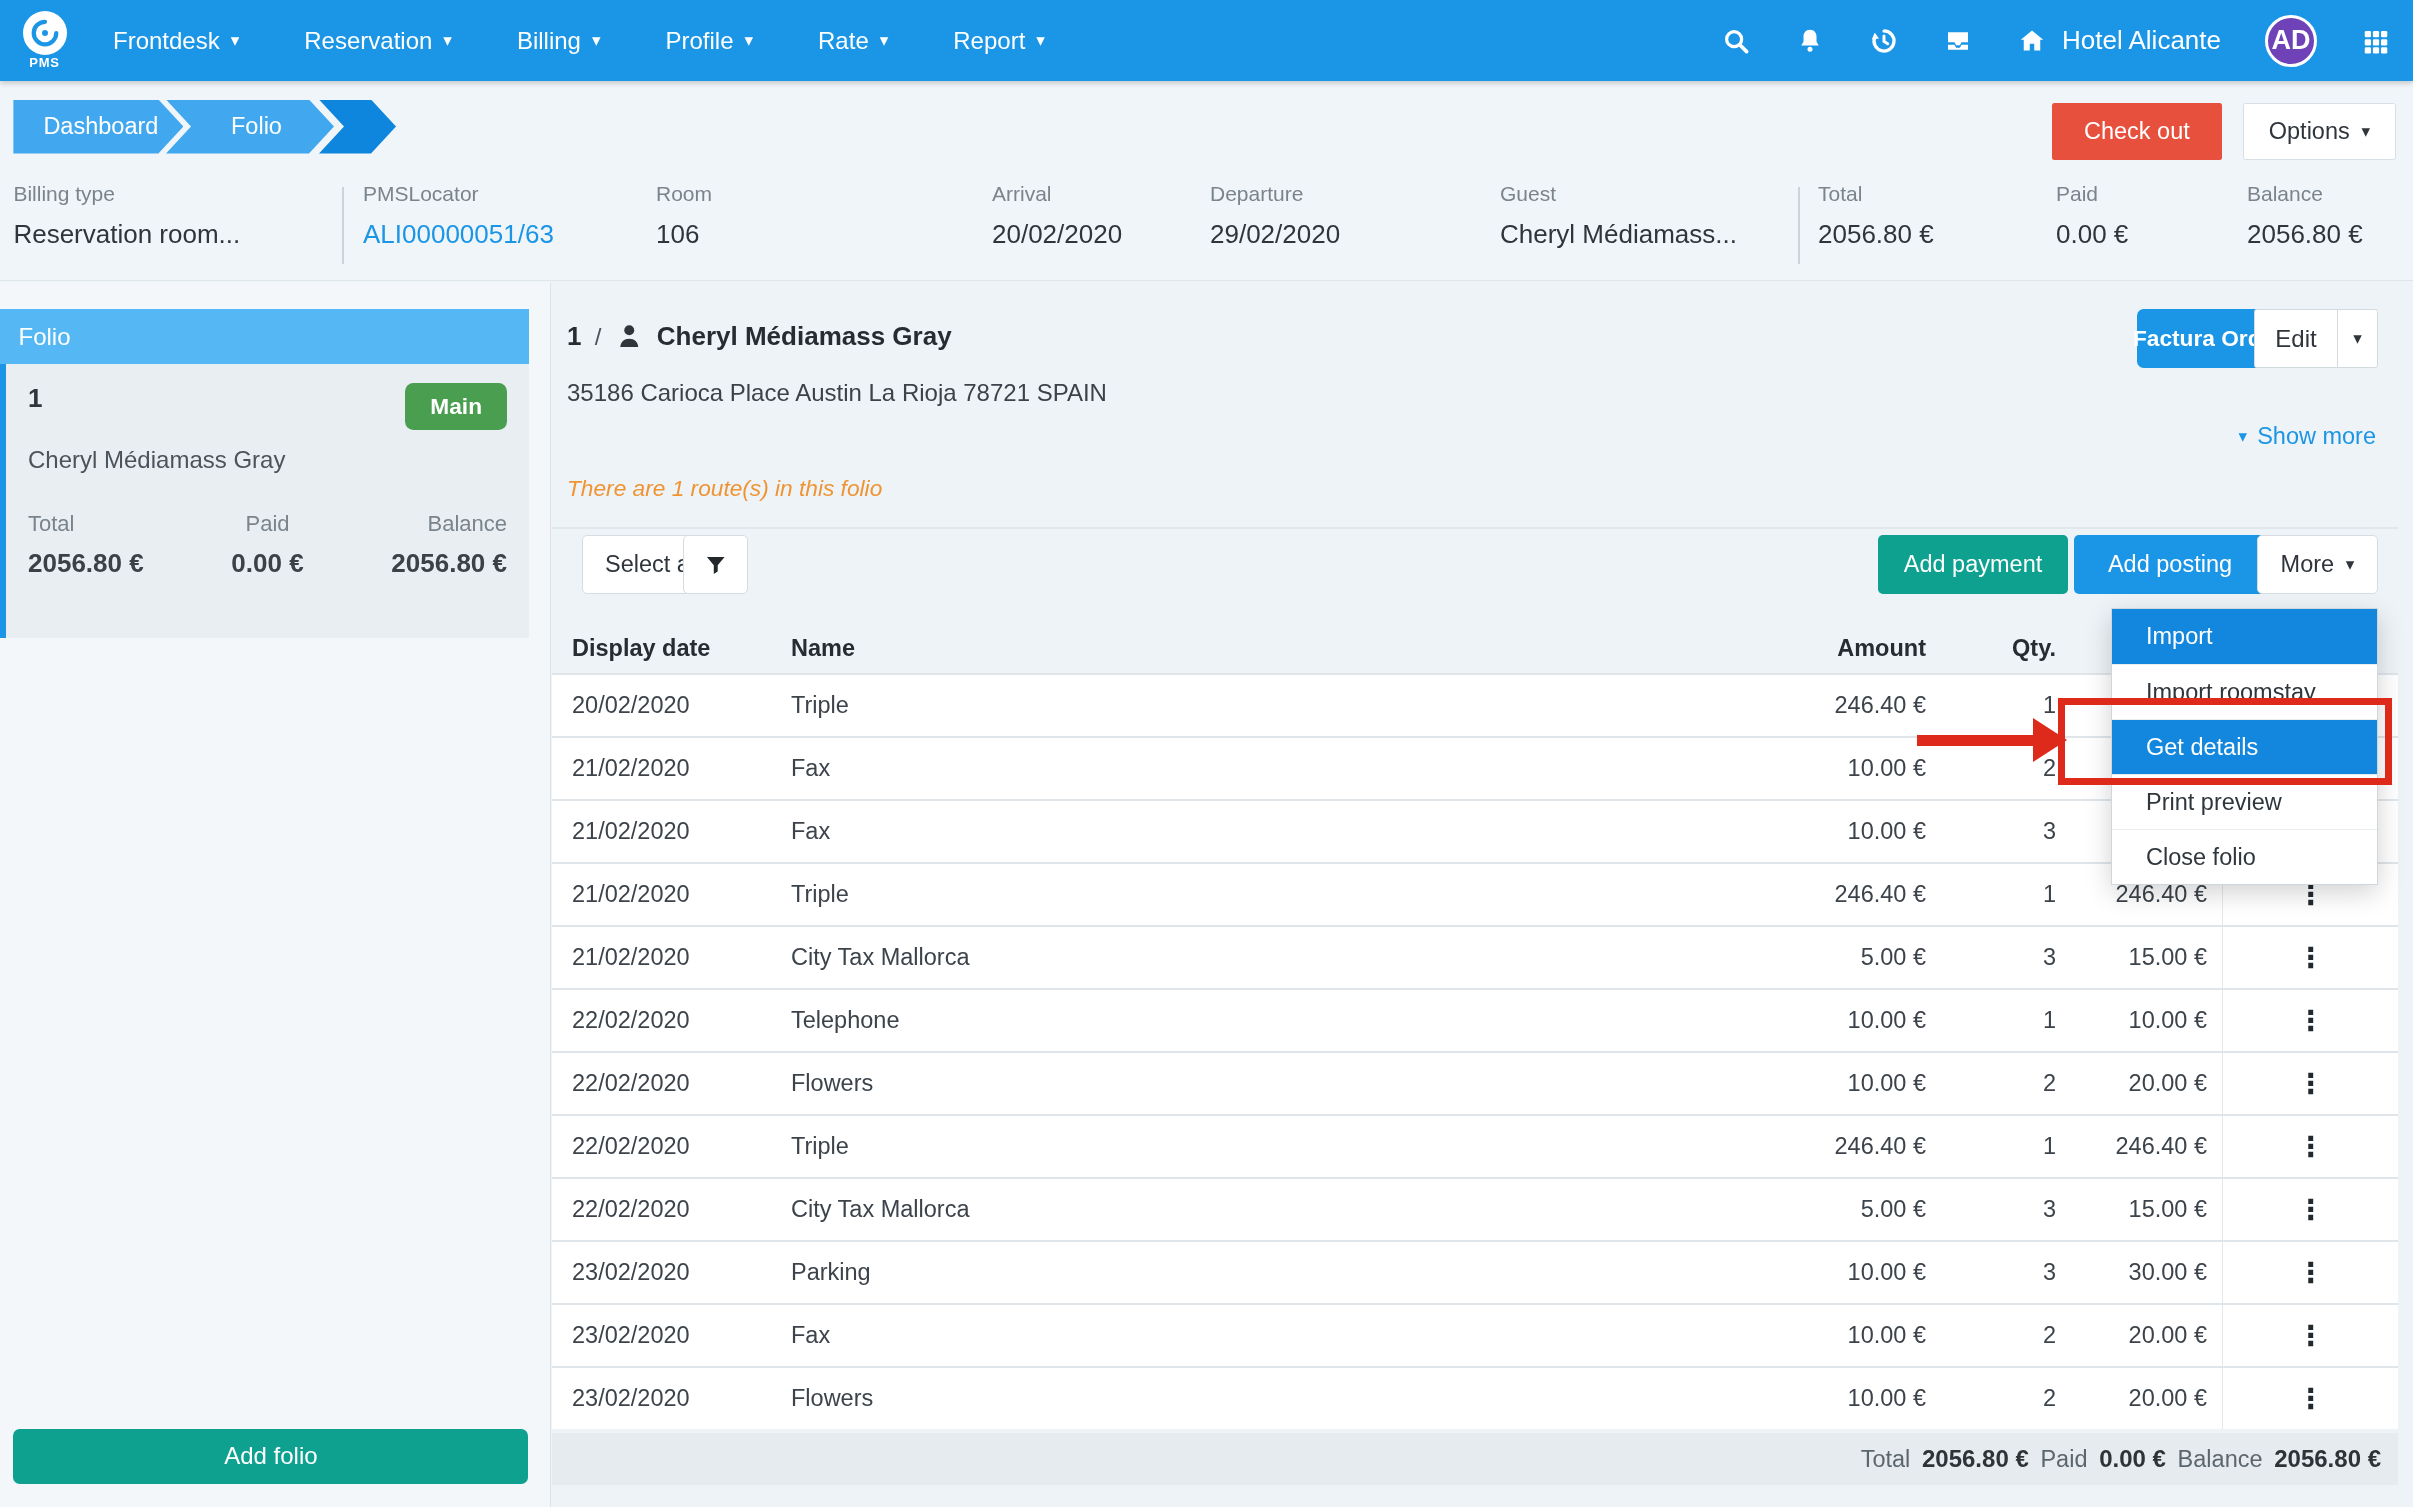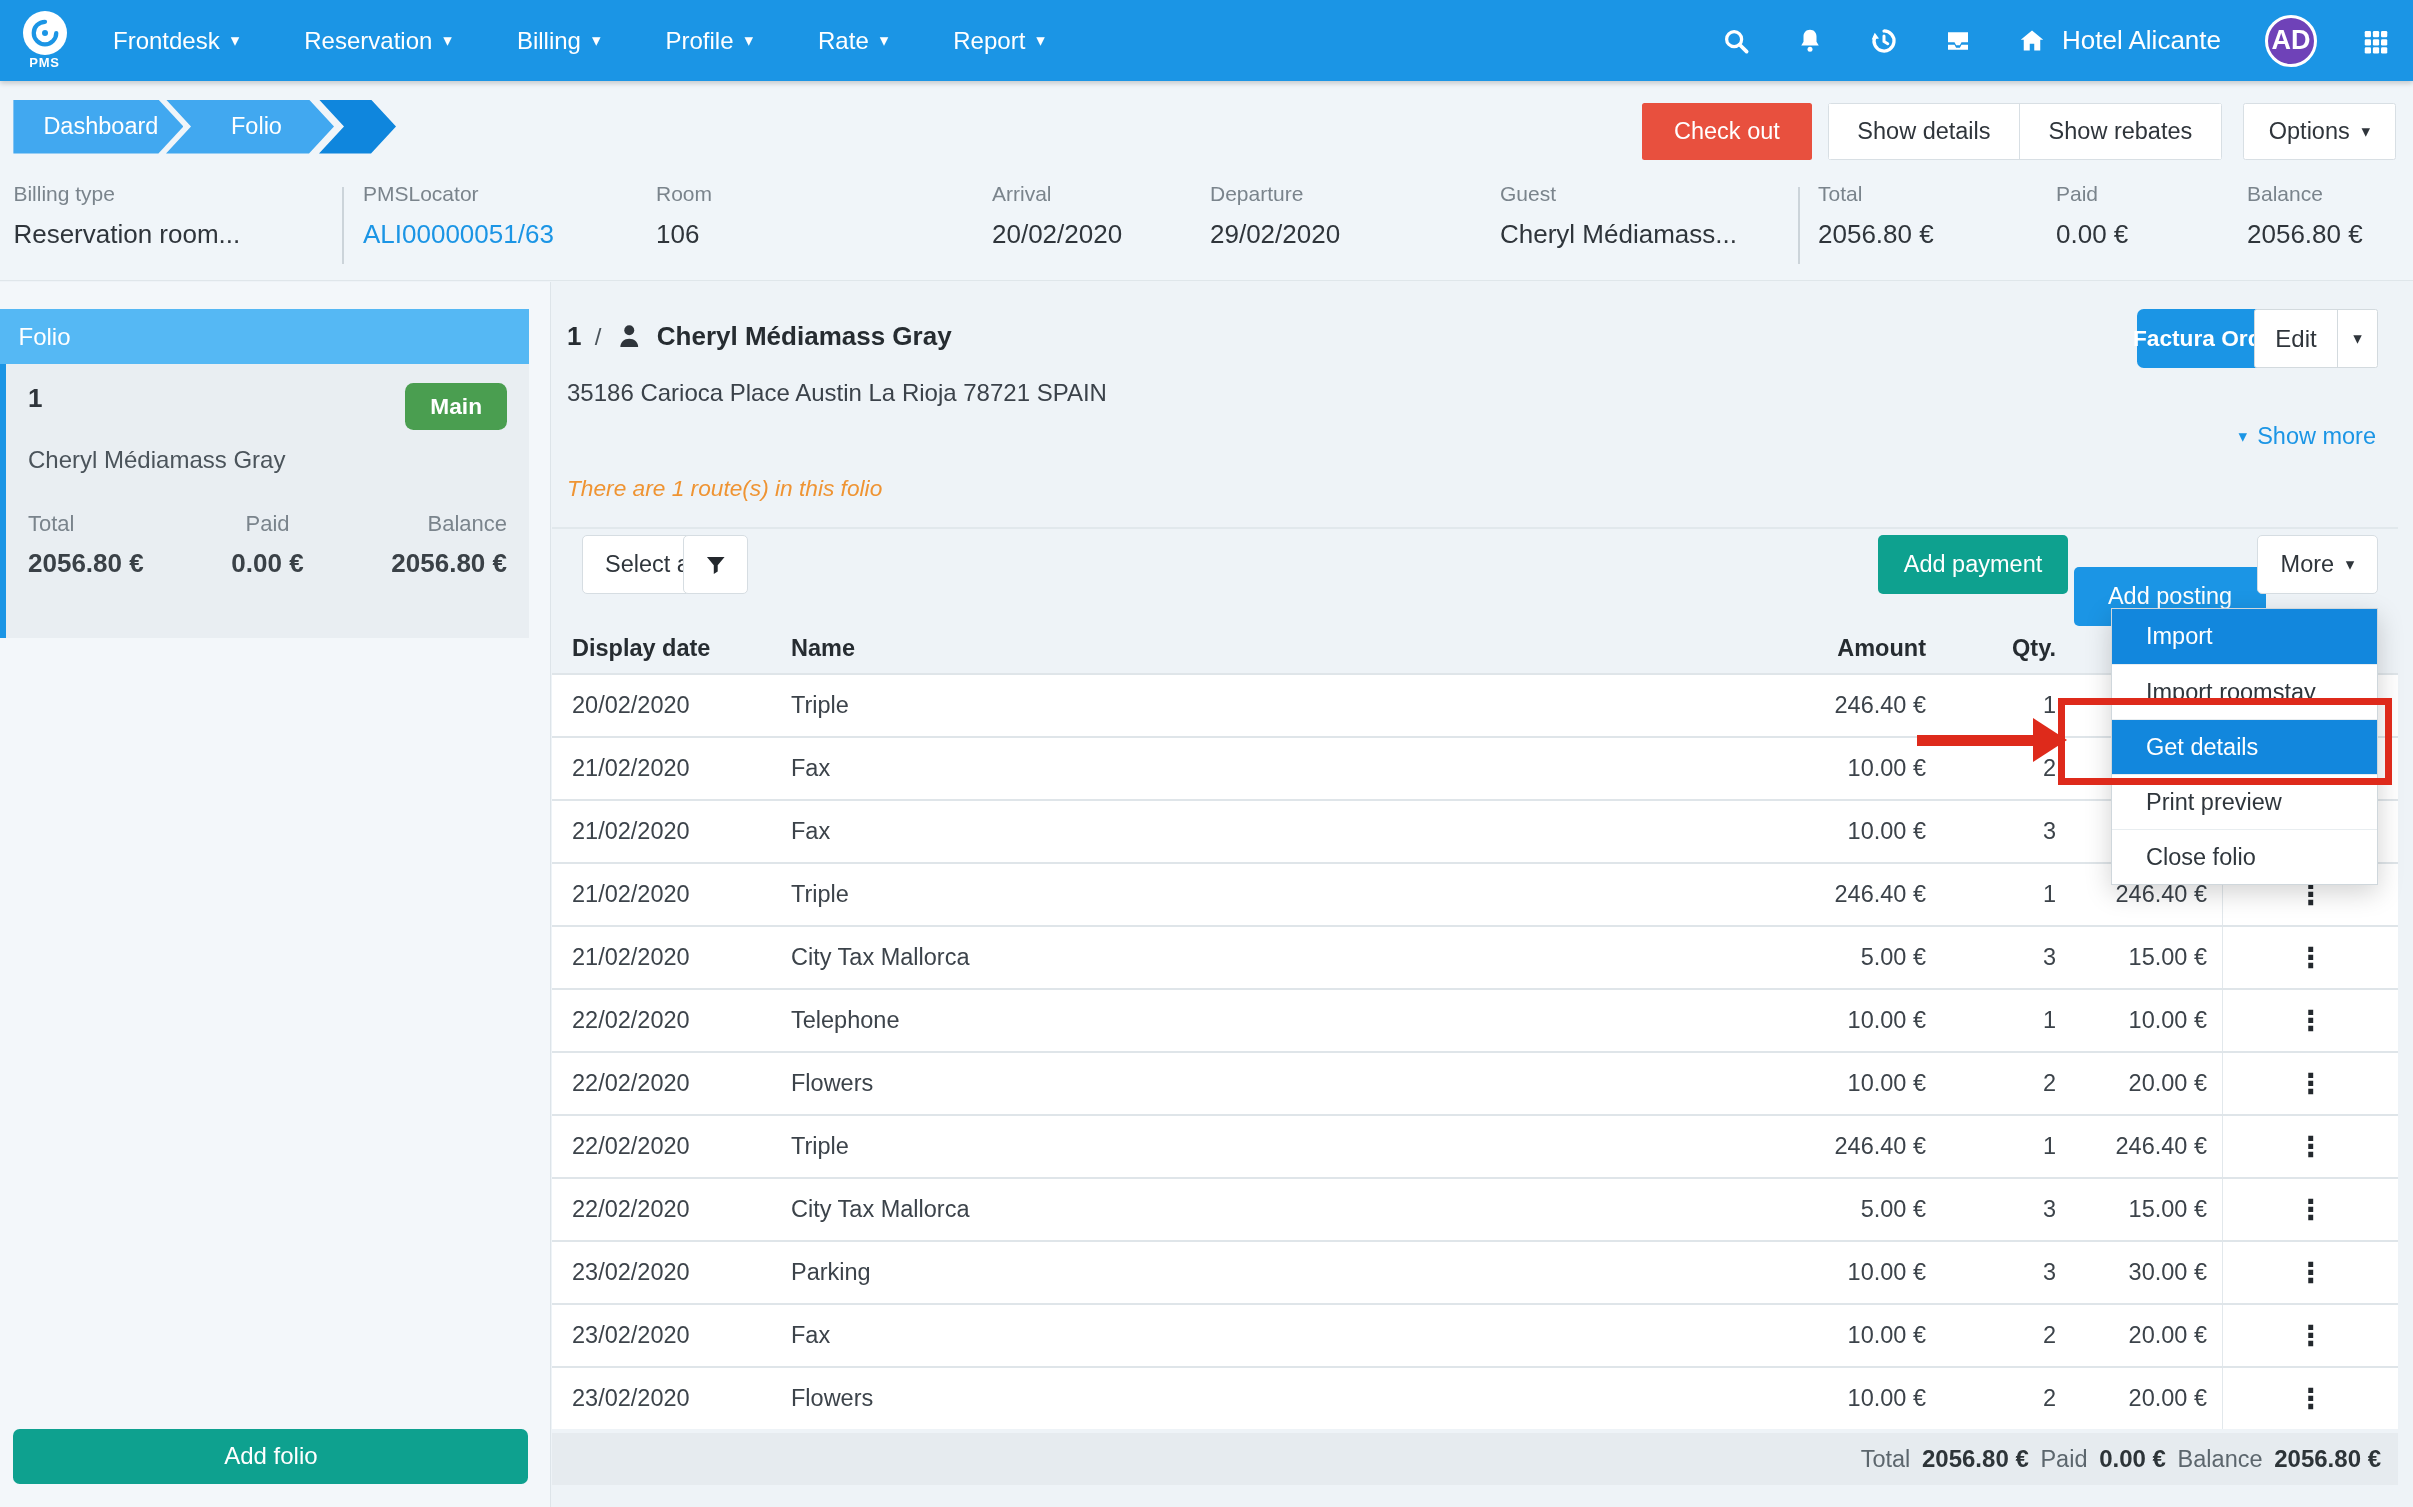--- a/index.html
+++ b/index.html
@@ -74,21 +74,21 @@
   .show-more { position:absolute; top:141px; right:22px; color:#1b95e5; font-size:23.5px; display:flex; align-items:center; gap:10px; cursor:pointer; }
   .show-more .caret { font-size:17px; }
   .route-note { position:absolute; top:193px; left:15px; font-size:22.7px; font-style:italic; color:#ef9433; }
   .main-divider { position:absolute; top:245px; left:0; width:100%; height:1.7px; background:#e1e8ec; }
   .toolbar { position:absolute; top:253px; left:0; width:100%; height:59px; }
   .tb { position:absolute; height:59px; border-radius:5px; }
   .btn-selectall { left:30px; padding:0 22px; background:#fff; border:1.7px solid #d6dde2; color:#2f353b; }
   .btn-filter { left:131px; width:65px; background:#fff; border:1.7px solid #d6dde2; }
   .funnel-icon { width:23.5px; height:23.5px; }
   .btn-addpayment { left:1326px; width:190px; background:#0ea18f; color:#fff; }
-  .btn-addposting { left:1522px; width:192px; background:#1b95e5; color:#fff;margin-top:32px; }
+  .btn-addposting { left:1522px; width:192px; background:#1b95e5; color:#fff; }
   .btn-more { left:1705px; width:121px; background:#fff; border:1.7px solid #d6dde2; color:#2f353b; gap:11.7px; }
   
   .thead, .trow { display:grid; grid-template-columns:239px 1fr 185px 130px 151px 176px; align-items:center; }
   .thead { position:absolute; top:341px; left:0; width:100%; height:50px; font-weight:bold; font-size:23.5px; color:#262c31; }
   .rows { position:absolute; top:391px; left:0; width:100%; }
   .trow { height:63px; background:#fff; border-top:2.5px solid #dfe5e9; font-size:23.5px; color:#3c434a; cursor:pointer; }
   .c-date { padding-left:20px; }
   .c-amount, .c-qty, .c-total { text-align:right; padding-right:15px; white-space:nowrap; }
   .c-actions { text-align:center; align-self:stretch; display:flex; align-items:center; justify-content:center; border-left:1.7px solid #e2e8ec; }
   .thead .c-actions { border-left:1.7px solid #e2e8ec; height:50px; }
@@ -196,24 +196,20 @@
     <div class="crumb crumb-1">
         <span>Dashboard</span>
       </div>
     <div class="crumb crumb-2">
         <span>Folio</span>
       </div>
     <div class="crumb crumb-3"></div>
 
     <div class="band-actions">
       <div class="btn btn-checkout">Check out</div>
-      <div class="btn-group">
-        <div class="btn btn-plain">Show details</div>
-        <div class="btn btn-plain">Show rebates</div>
-      </div>
       <div class="btn btn-options">
           <span>Options</span>
           <span class="caret">▾</span>
         </div>
     </div>
 
     <div class="info-row">
       <div class="info-field" style="left:13.4px">
           <div class="info-label">Billing type</div>
           <div class="info-value">Reservation room...</div>

